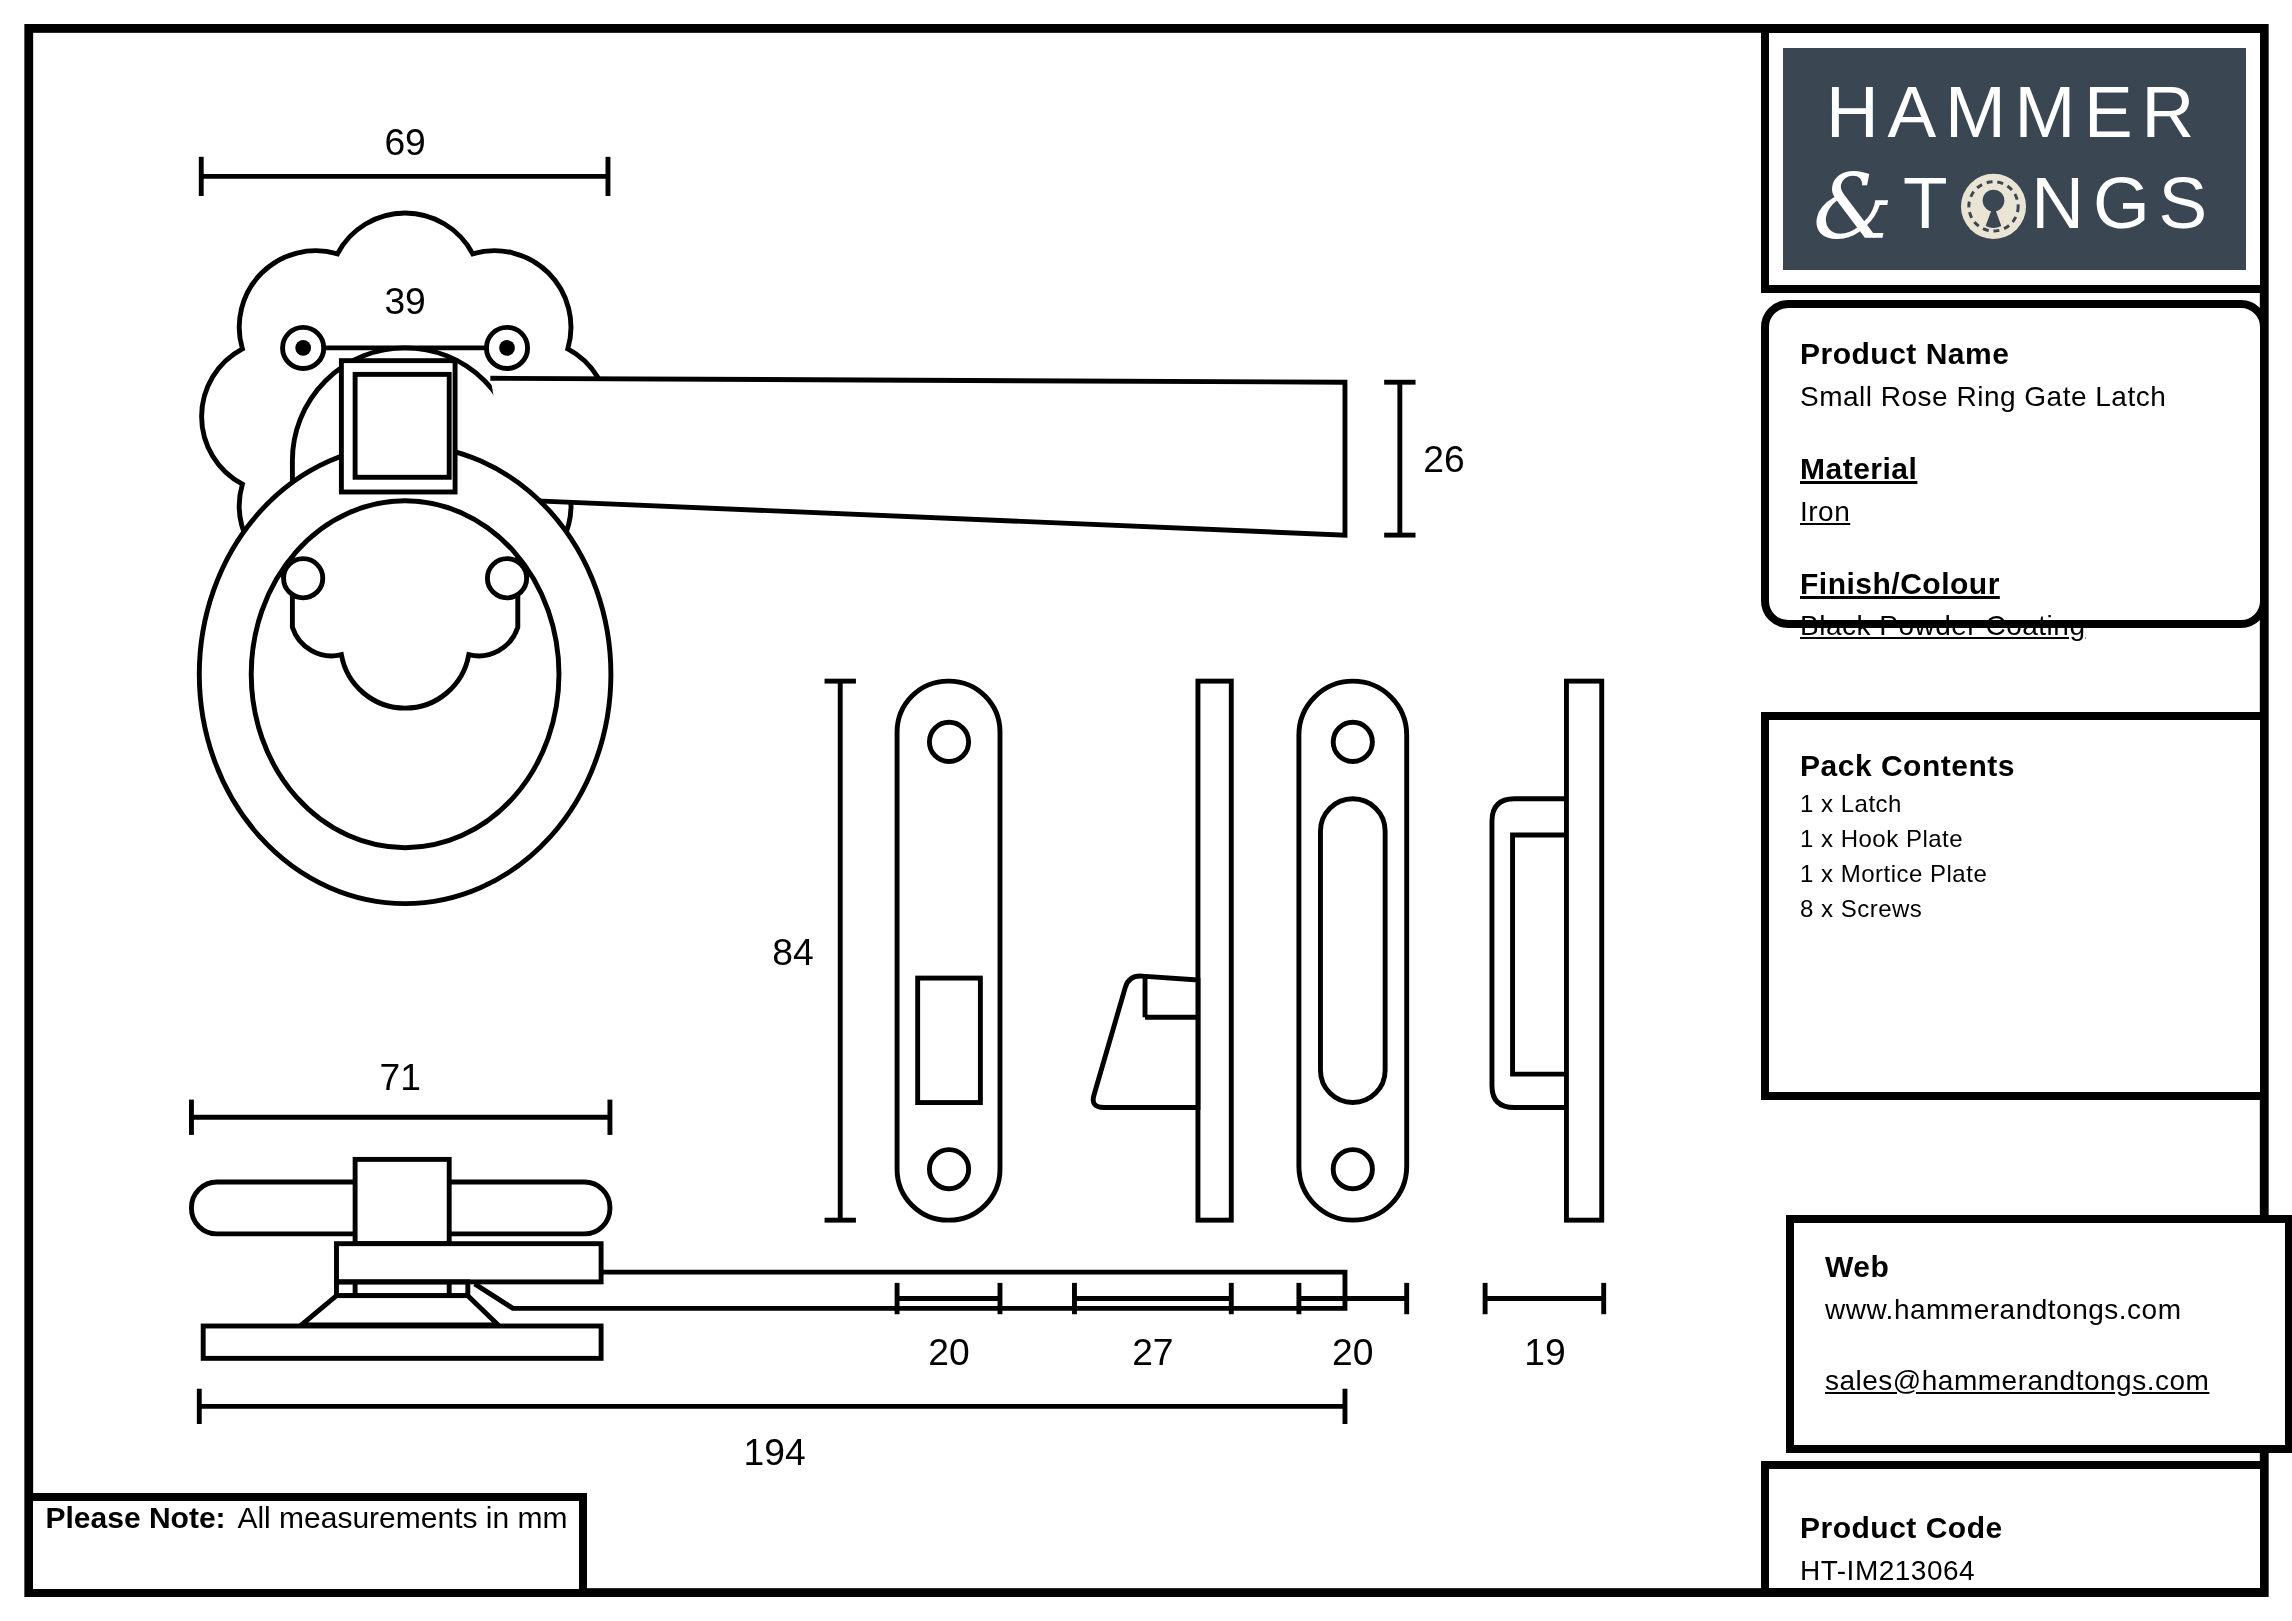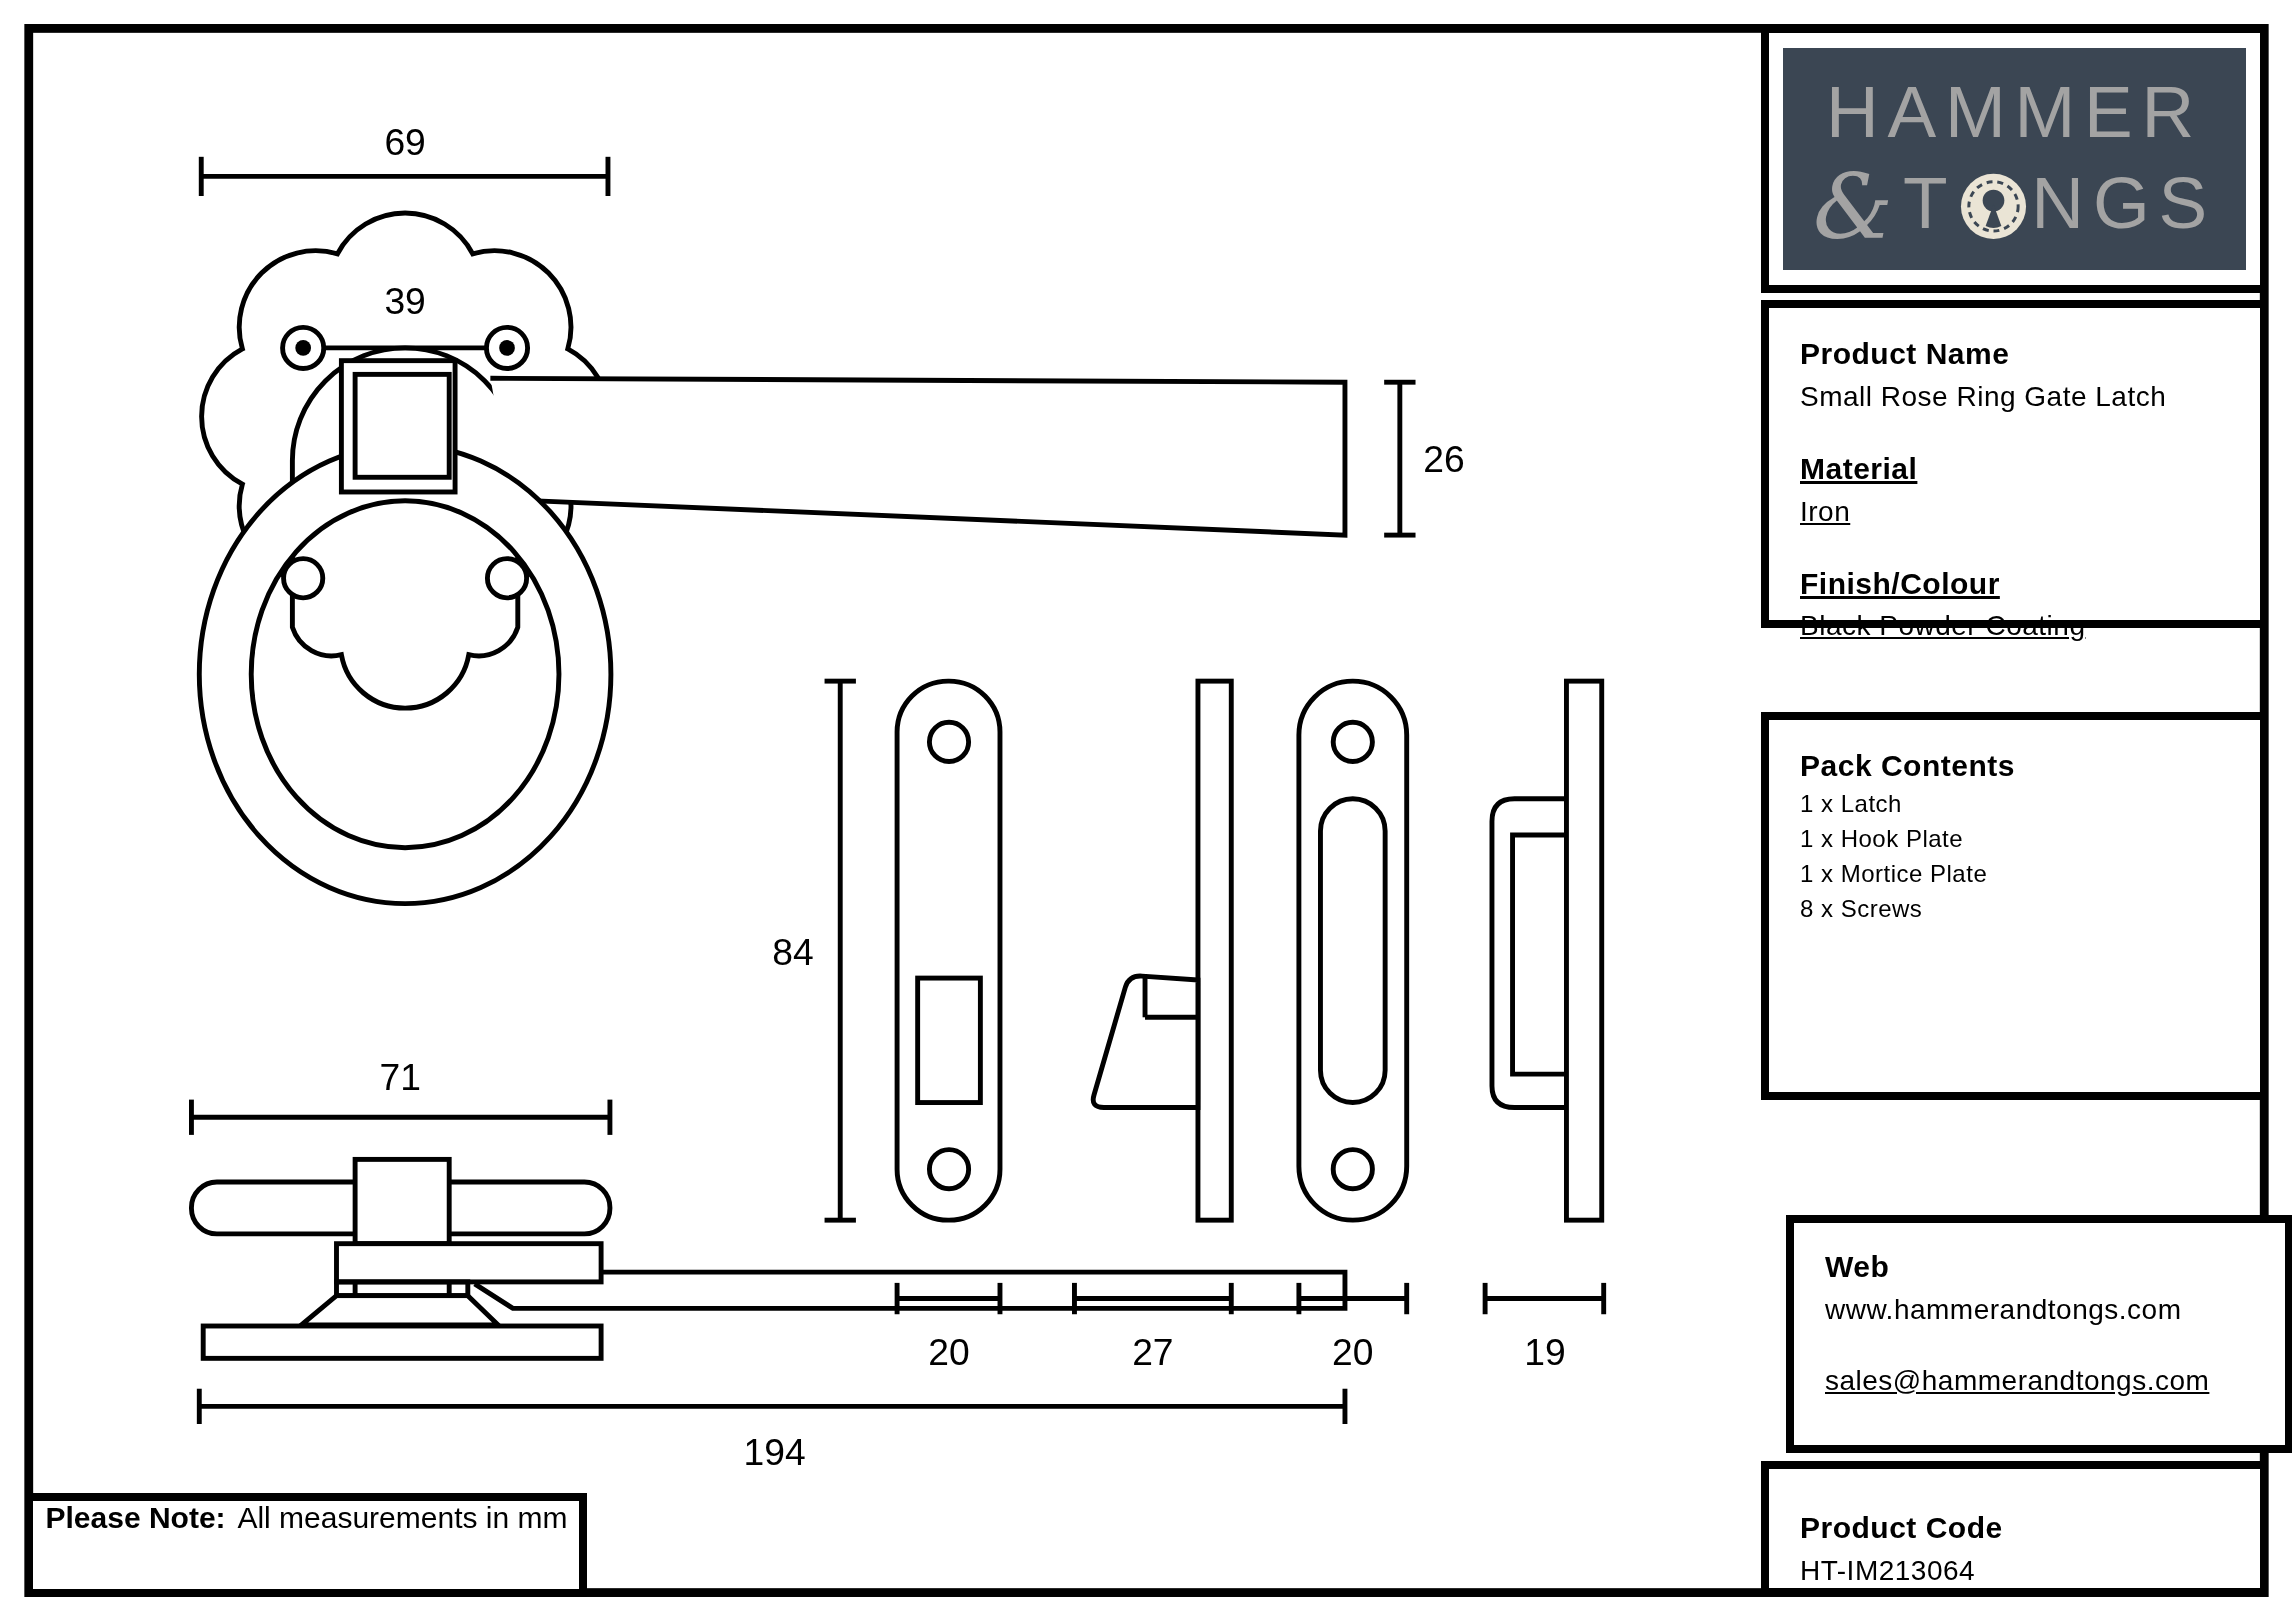--- a/index.html
+++ b/index.html
@@ -17,21 +17,21 @@
   .logo-box{top:24.5px;height:268px;display:flex;align-items:center;justify-content:center;}
   .logo{
     width:463px;height:222px;display:flex;flex-direction:column;
     align-items:center;justify-content:center;line-height:1;
   }
   .logo-line1{font-size:73px;letter-spacing:8.8px;font-weight:500;margin-top:5.9px;}
   .logo-line2{display:flex;align-items:center;margin-top:9.8px;}
   .logo-amp{font-family:"DejaVu Serif",serif;font-style:italic;font-size:90px;margin-right:9.8px;transform:translateY(3.9px);}
   .logo-l2txt{font-size:73px;letter-spacing:8.8px;font-weight:500;}
   .keyhole{margin:0 2px;transform:translateY(3.9px);}
-  .info-box{top:300px;height:328px;padding:29px 16px 0 31px;}
+  .info-box{top:300px;height:328px;padding:29px 16px 0 31px;border-radius:27px;}
   .pack-box{top:712px;height:388px;padding:29px 0 0 31px;}
   .web-box{top:1215px;height:238px;padding:27px 0 0 31px;margin-left:25px;}
   .code-box{top:1461px;height:135px;padding:42px 0 0 31px;}
   .f-label{font-size:30px;font-weight:bold;letter-spacing:0.5px;}
   .f-value{font-size:28px;margin-top:9.8px;letter-spacing:0.5px;}
   .field + .field{margin-top:39px;text-decoration:underline;}
   .pack-item{font-size:24px;margin-top:7px;letter-spacing:0.5px;}
   .note-box{
     position:absolute;left:24.5px;top:1493px;width:562px;height:104px;box-sizing:border-box;
     border:8.8px solid #000;background:#fff;z-index:2;
@@ -185,21 +185,21 @@
   <text x="830" y="985" text-anchor="end">84</text>
   <text x="968" y="1393" text-anchor="middle">20</text>
   <text x="1176" y="1393" text-anchor="middle">27</text>
   <text x="1380" y="1393" text-anchor="middle">20</text>
   <text x="1576" y="1393" text-anchor="middle">19</text>
   <text x="408" y="1112" text-anchor="middle">71</text>
   <text x="790" y="1495" text-anchor="middle">194</text>
 </svg>
 
 <div class="panel-box logo-box">
-  <div class="logo" style="background:#3b4653;color:#a3a3a3;text-align:right;">
+  <div class="logo" style="background:#3b4653;color:#ffffff;text-align:right;">
     <div class="logo-line1">HAMMER</div>
     <div class="logo-line2">
       <span class="logo-amp">&amp;</span>
       <span class="logo-l2txt">T</span>
       <svg class="keyhole" width="71" height="71" viewBox="0 0 72 72">
         <circle cx="36" cy="36" r="33" fill="#eae4d5"></circle>
         <circle cx="36" cy="36" r="25" fill="none" stroke="#3b4653" stroke-width="3" stroke-dasharray="6 5"></circle>
         <circle cx="36" cy="30" r="11" fill="#3b4653"></circle>
         <path d="M36,34 L28,56 Q36,60 44,56 Z" fill="#3b4653"></path>
       </svg>

